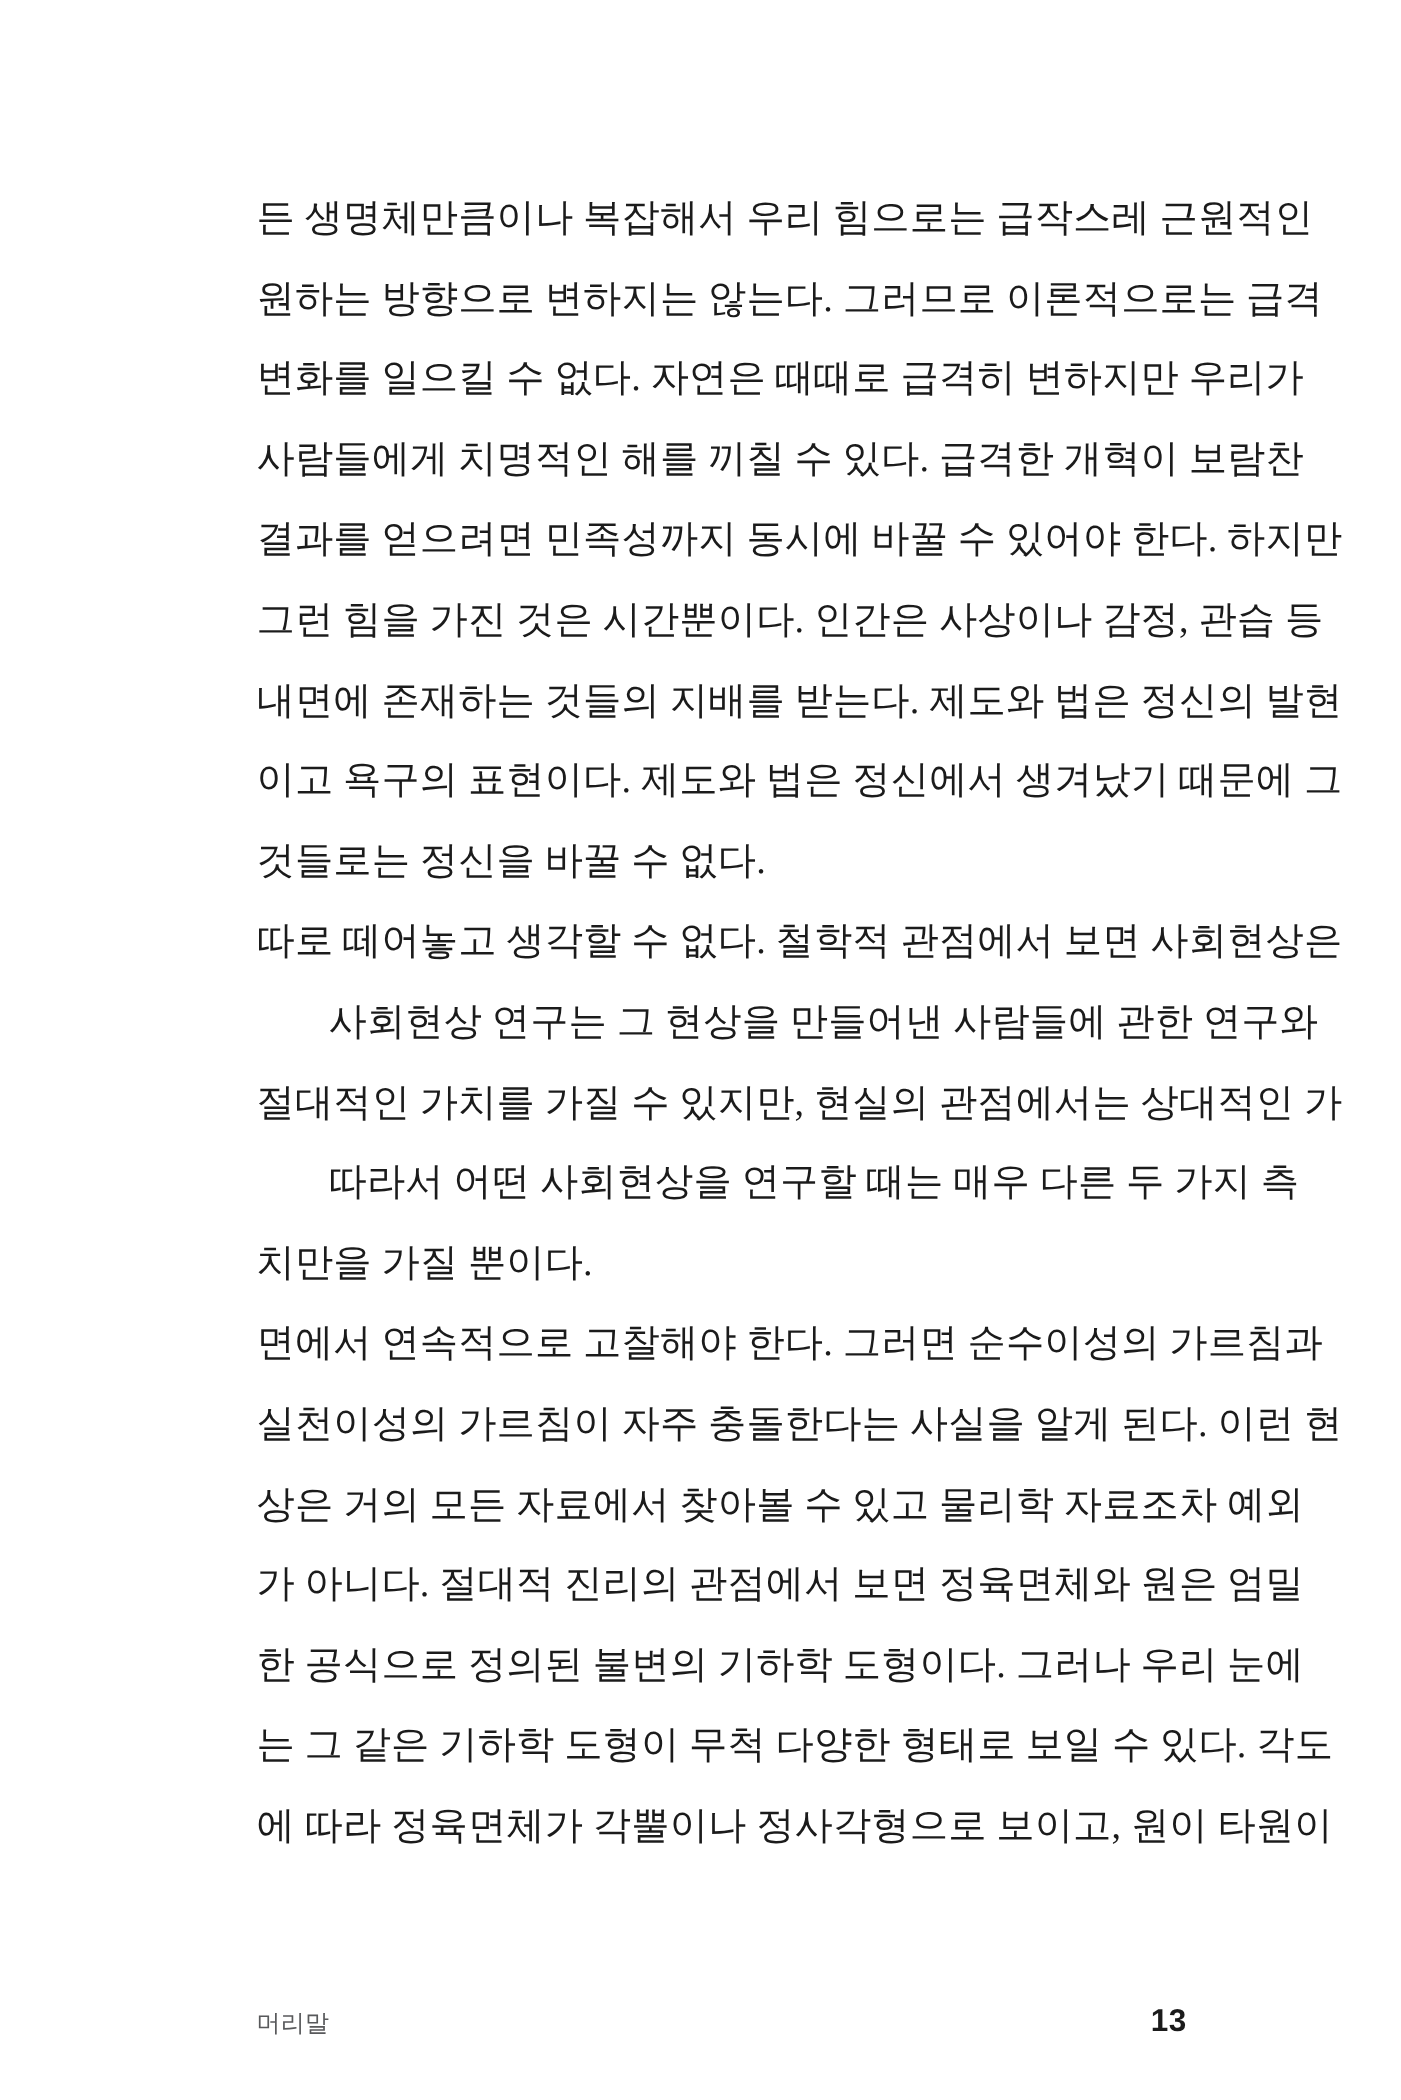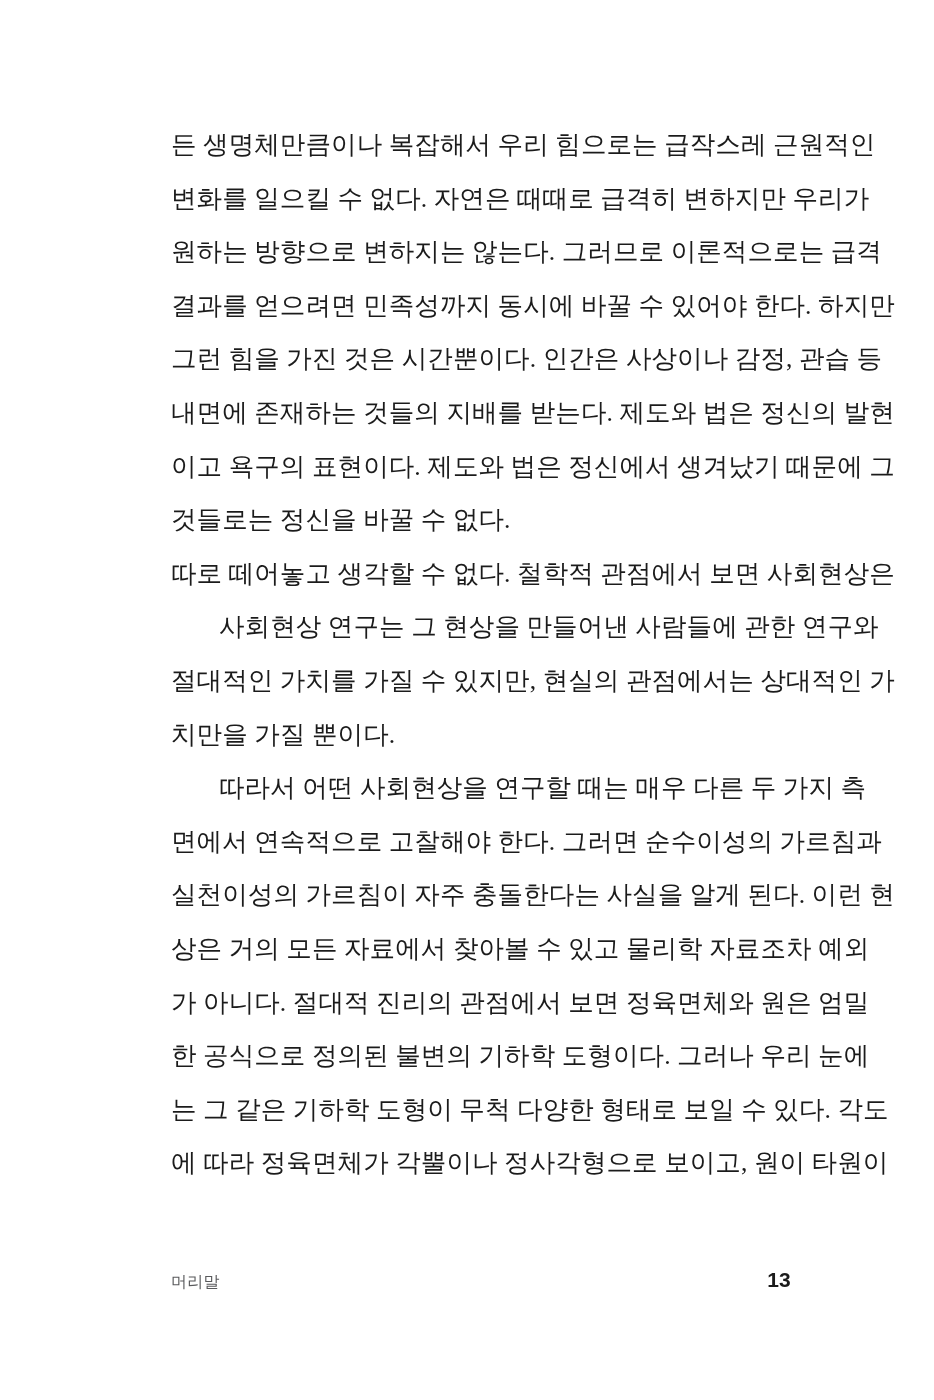--- a/index.html
+++ b/index.html
@@ -38,21 +38,21 @@
   }
   .body-line.last {
     text-align: right;
     text-align-last: left;
     font-family: Liberation Serif, serif;
   }
   .footer {
     position: absolute;
     left: 171px;
     right: 143px;
-    top: 1268px;
+    top: 1336px;
     display: flex;
     align-items: baseline;
     justify-content: space-between;
   }
   .footer-left {
     font-family: "Liberation Sans", "DejaVu Sans", sans-serif;
     font-size: 16px;
     color: #58595b;
     letter-spacing: 0.2px;
   }
@@ -65,32 +65,33 @@
   }
 </style>
 </head>
 <body>
 
 <div class="page">
 
   <div class="text-block" id="body-text-block">
 
   <div class="body-line justified">든 생명체만큼이나 복잡해서 우리 힘으로는 급작스레 근원적인</div>
+      <div class="body-line justified">원하는 방향으로 변하지는 않는다. 그러므로 이론적으로는 급격</div>
       <div class="body-line justified">변화를 일으킬 수 없다. 자연은 때때로 급격히 변하지만 우리가</div>
-      <div class="body-line justified">원하는 방향으로 변하지는 않는다. 그러므로 이론적으로는 급격</div>
+      <div class="body-line justified">사람들에게 치명적인 해를 끼칠 수 있다. 급격한 개혁이 보람찬</div>
       <div class="body-line justified">결과를 얻으려면 민족성까지 동시에 바꿀 수 있어야 한다. 하지만</div>
       <div class="body-line justified">그런 힘을 가진 것은 시간뿐이다. 인간은 사상이나 감정, 관습 등</div>
       <div class="body-line justified">내면에 존재하는 것들의 지배를 받는다. 제도와 법은 정신의 발현</div>
       <div class="body-line justified">이고 욕구의 표현이다. 제도와 법은 정신에서 생겨났기 때문에 그</div>
       <div class="body-line last">것들로는 정신을 바꿀 수 없다.</div>
       <div class="body-line justified">따로 떼어놓고 생각할 수 없다. 철학적 관점에서 보면 사회현상은</div>
       <div class="body-line justified" style="text-indent: 48px;">사회현상 연구는 그 현상을 만들어낸 사람들에 관한 연구와</div>
       <div class="body-line justified">절대적인 가치를 가질 수 있지만, 현실의 관점에서는 상대적인 가</div>
+      <div class="body-line justified" style="text-indent: 48px;">따라서 어떤 사회현상을 연구할 때는 매우 다른 두 가지 측</div>
       <div class="body-line last">치만을 가질 뿐이다.</div>
-      <div class="body-line justified" style="text-indent: 48px;">따라서 어떤 사회현상을 연구할 때는 매우 다른 두 가지 측</div>
       <div class="body-line justified">면에서 연속적으로 고찰해야 한다. 그러면 순수이성의 가르침과</div>
       <div class="body-line justified">실천이성의 가르침이 자주 충돌한다는 사실을 알게 된다. 이런 현</div>
       <div class="body-line justified">상은 거의 모든 자료에서 찾아볼 수 있고 물리학 자료조차 예외</div>
       <div class="body-line justified">가 아니다. 절대적 진리의 관점에서 보면 정육면체와 원은 엄밀</div>
       <div class="body-line justified">한 공식으로 정의된 불변의 기하학 도형이다. 그러나 우리 눈에</div>
       <div class="body-line justified">는 그 같은 기하학 도형이 무척 다양한 형태로 보일 수 있다. 각도</div>
       <div class="body-line justified">에 따라 정육면체가 각뿔이나 정사각형으로 보이고, 원이 타원이</div>
     </div>
 
   <div class="footer">

